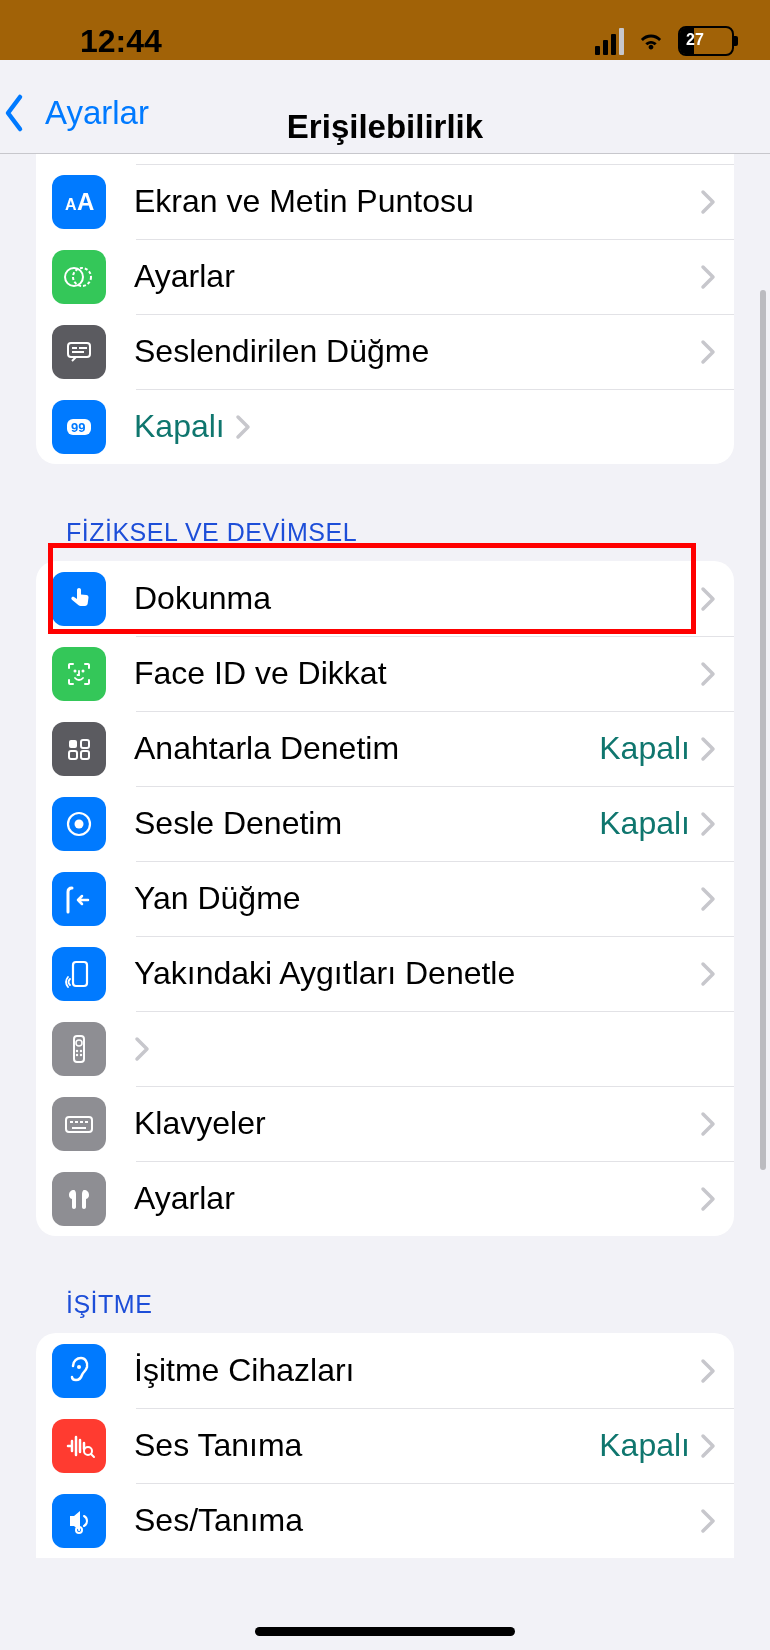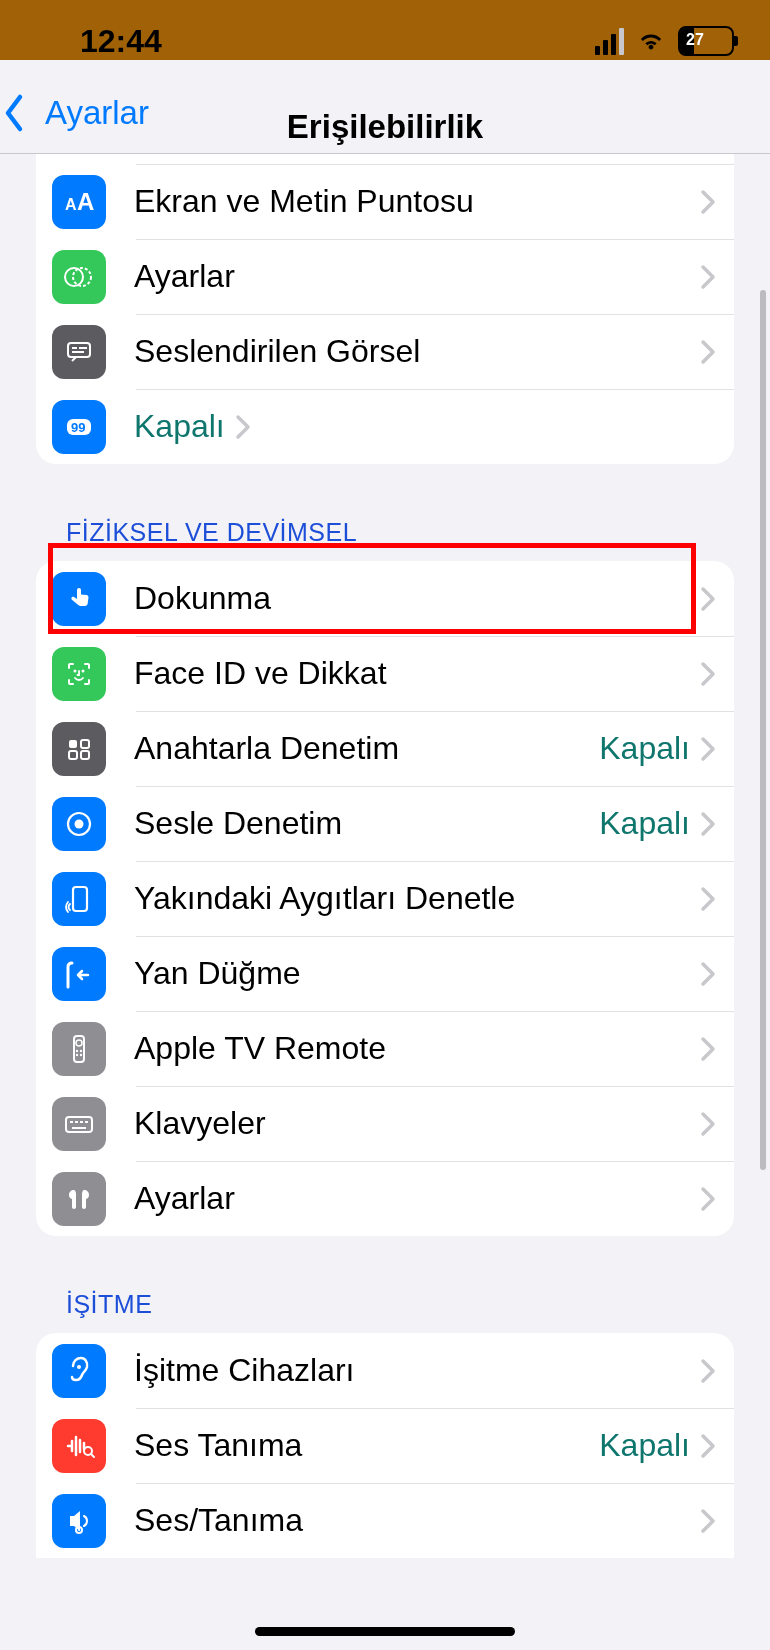--- a/index.html
+++ b/index.html
@@ -197,21 +197,21 @@
     <div class="row">
       <div class="icon-wrap bg-gray">
           <svg viewBox="0 0 34 34">
             <rect x="6" y="8" width="22" height="14" rx="3" fill="none" stroke="#fff" stroke-width="2"></rect>
             <path d="M10 26 L14 22" stroke="#fff" stroke-width="2"></path>
             <rect x="10" y="12" width="5" height="2" fill="#fff"></rect>
             <rect x="17" y="12" width="8" height="2" fill="#fff"></rect>
             <rect x="10" y="16" width="12" height="2" fill="#fff"></rect>
           </svg>
         </div>
-      <span class="label">Seslendirilen Görsel</span>
+      <span class="label">Seslendirilen Düğme</span>
       <span class="chevron">
           <svg viewBox="0 0 16 26">
             <path d="M3 3 L13 13 L3 23" stroke-width="3.5" fill="none" stroke-linecap="round" stroke-linejoin="round"></path>
           </svg>
         </span>
     </div>
     <div class="row">
       <div class="icon-wrap bg-blue">
           <svg viewBox="0 0 34 34">
             <rect x="5" y="9" width="24" height="16" rx="6" fill="#fff"></rect>
@@ -287,57 +287,56 @@
       <span class="value">Kapalı</span>
       <span class="chevron">
           <svg viewBox="0 0 16 26">
             <path d="M3 3 L13 13 L3 23" stroke-width="3.5" fill="none" stroke-linecap="round" stroke-linejoin="round"></path>
           </svg>
         </span>
     </div>
     <div class="row">
       <div class="icon-wrap bg-blue">
           <svg viewBox="0 0 34 34">
+            <path d="M10 6 Q6 6 6 10 V30" stroke="#fff" stroke-width="3" fill="none" stroke-linecap="round"></path>
+            <path d="M26 18 L16 18 M20 14 L16 18 L20 22" stroke="#fff" stroke-width="2.5" fill="none" stroke-linecap="round" stroke-linejoin="round"></path>
+          </svg>
+        </div>
+      <span class="label">Yan Düğme</span>
+      <span class="chevron">
+          <svg viewBox="0 0 16 26">
+            <path d="M3 3 L13 13 L3 23" stroke-width="3.5" fill="none" stroke-linecap="round" stroke-linejoin="round"></path>
+          </svg>
+        </span>
+    </div>
+    <div class="row">
+      <div class="icon-wrap bg-blue">
+          <svg viewBox="0 0 34 34">
             <rect x="11" y="5" width="14" height="24" rx="3" fill="none" stroke="#fff" stroke-width="2.2"></rect>
             <path d="M8 22 Q5 25 8 28 M6 20 Q2 25 6 30" stroke="#fff" stroke-width="1.8" fill="none" stroke-linecap="round"></path>
           </svg>
         </div>
       <span class="label">Yakındaki Aygıtları Denetle</span>
-      <span class="chevron">
-          <svg viewBox="0 0 16 26">
-            <path d="M3 3 L13 13 L3 23" stroke-width="3.5" fill="none" stroke-linecap="round" stroke-linejoin="round"></path>
-          </svg>
-        </span>
-    </div>
-    <div class="row">
-      <div class="icon-wrap bg-blue">
-          <svg viewBox="0 0 34 34">
-            <path d="M10 6 Q6 6 6 10 V30" stroke="#fff" stroke-width="3" fill="none" stroke-linecap="round"></path>
-            <path d="M26 18 L16 18 M20 14 L16 18 L20 22" stroke="#fff" stroke-width="2.5" fill="none" stroke-linecap="round" stroke-linejoin="round"></path>
-          </svg>
-        </div>
-      <span class="label">Yan Düğme</span>
       <span class="chevron">
           <svg viewBox="0 0 16 26">
             <path d="M3 3 L13 13 L3 23" stroke-width="3.5" fill="none" stroke-linecap="round" stroke-linejoin="round"></path>
           </svg>
         </span>
     </div>
     <div class="row">
       <div class="icon-wrap bg-lgray">
           <svg viewBox="0 0 34 34">
             <rect x="12" y="4" width="10" height="26" rx="3" fill="none" stroke="#fff" stroke-width="2"></rect>
             <circle cx="17" cy="11" r="3" fill="none" stroke="#fff" stroke-width="1.5"></circle>
             <circle cx="15" cy="19" r="1.2" fill="#fff"></circle>
             <circle cx="19" cy="19" r="1.2" fill="#fff"></circle>
             <circle cx="15" cy="23" r="1.2" fill="#fff"></circle>
             <circle cx="19" cy="23" r="1.2" fill="#fff"></circle>
           </svg>
         </div>
-      <span class="label">Apple TV Remote</span>
       <span class="chevron">
           <svg viewBox="0 0 16 26">
             <path d="M3 3 L13 13 L3 23" stroke-width="3.5" fill="none" stroke-linecap="round" stroke-linejoin="round"></path>
           </svg>
         </span>
     </div>
     <div class="row">
       <div class="icon-wrap bg-lgray">
           <svg viewBox="0 0 34 34">
             <rect x="4" y="10" width="26" height="15" rx="3" fill="none" stroke="#fff" stroke-width="2"></rect>

